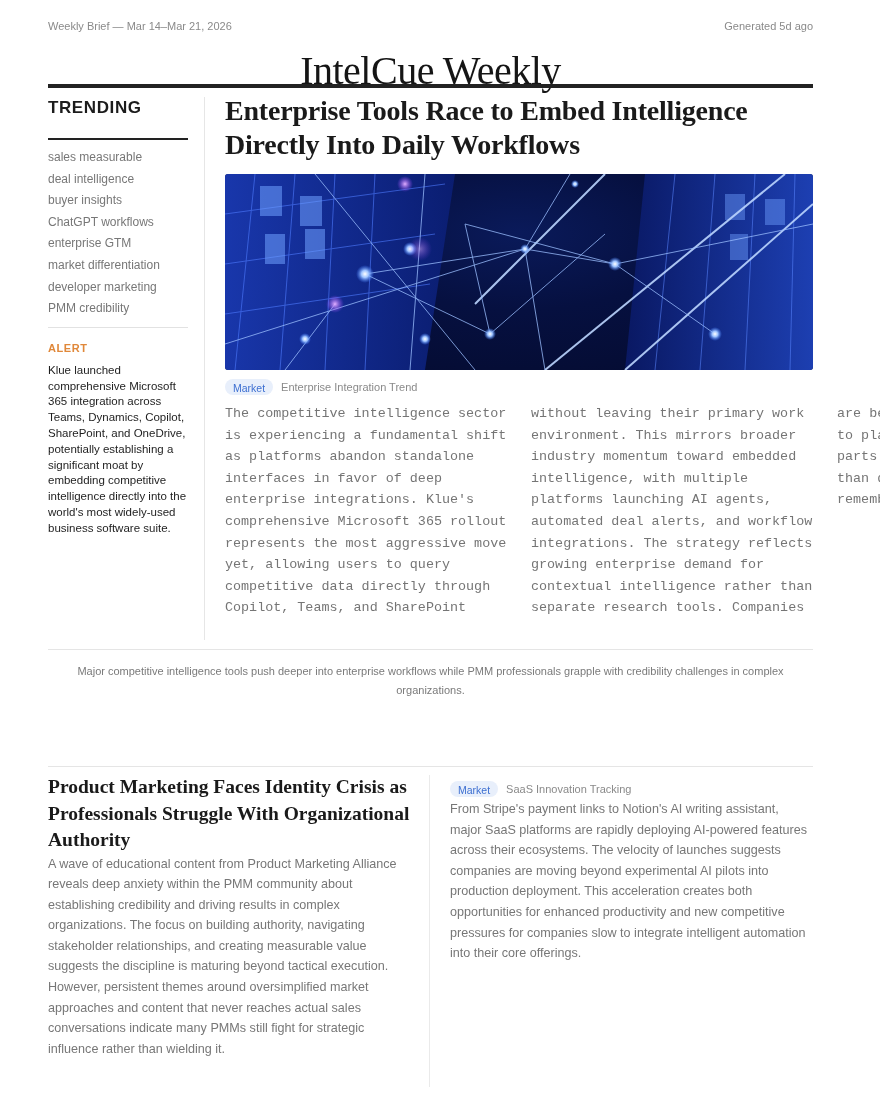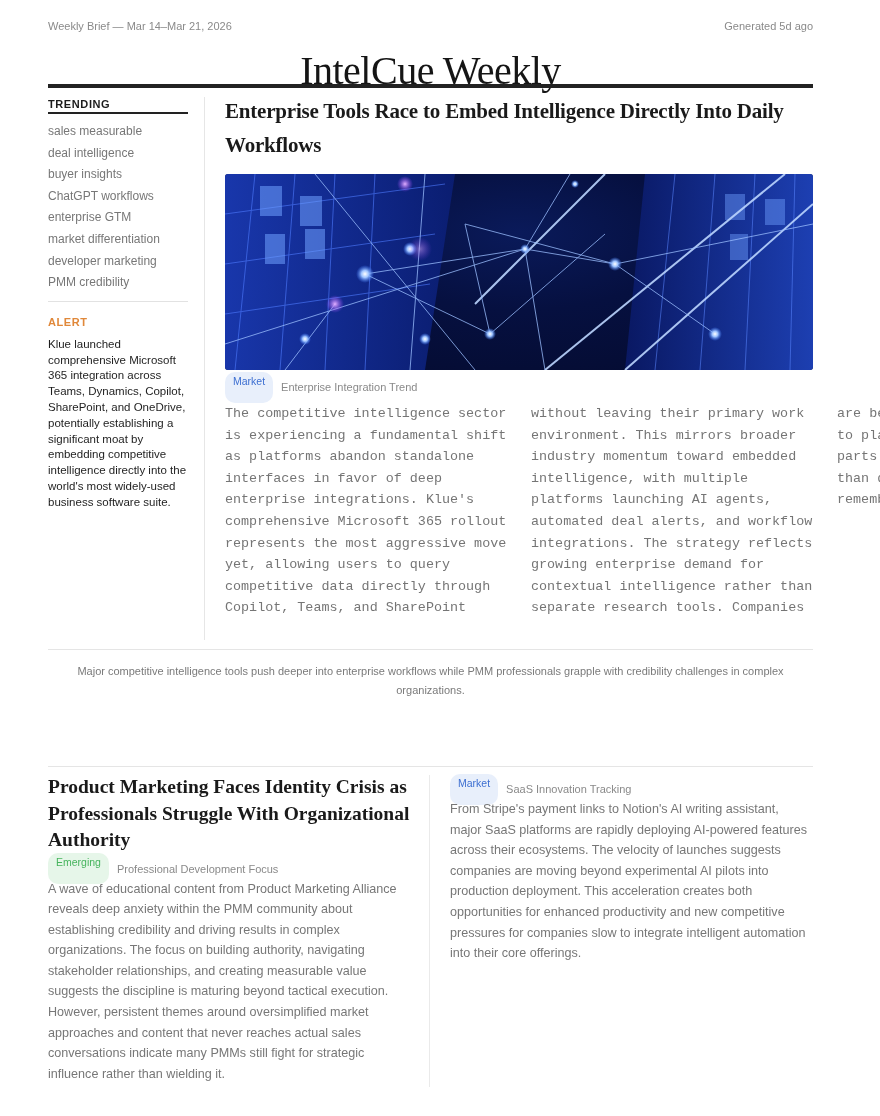--- a/index.html
+++ b/index.html
@@ -13,38 +13,38 @@
     .topbar .left { position: absolute; left: 0; top: 0; }
     .topbar .right { position: absolute; right: 0; top: 0; }
 
     .masthead { position: absolute; left: 0; top: 48px; width: 765px; text-align: center;
       font-family: "Liberation Serif", serif; font-size: 40px; color: #151515; letter-spacing: -0.5px;
       line-height: 46px; }
     .masthead-rule { position: absolute; left: 0; top: 84px; width: 765px; height: 4px; background: #222; }
 
     
     .sidebar { position: absolute; left: 0; top: 98px; width: 140px; }
-    .sb-head { font-family: "Liberation Sans", sans-serif; font-size: 11px; font-weight: bold; letter-spacing: 0.6px;
-      color: #1c1c1c; padding-bottom: 2px; border-bottom: 2px solid #222; }
+    .sb-head { font-family: "Liberation Sans", sans-serif; font-size: 17px; font-weight: bold; letter-spacing: 0.6px;
+      color: #1c1c1c; padding-bottom: 20px; border-bottom: 2px solid #222; }
     .trend-list { list-style: none; margin-top: 8px; }
     .trend-list li { font-family: "Liberation Sans", sans-serif; font-size: 12px; color: #777; height: 21.6px; line-height: 18px; cursor: pointer; }
     .sb-divider { margin-top: 6px; height: 1px; background: #e2e2e2; }
     .alert-head { margin-top: 14px; font-family: "Liberation Sans", sans-serif; font-size: 11px; font-weight: bold;
       letter-spacing: 0.6px; color: #e0883a; }
     .alert-body { margin-top: 9px; font-family: "Liberation Sans", sans-serif; font-size: 11.5px; line-height: 15.8px; color: #1e1e1e; }
     .vrule { position: absolute; left: 156px; top: 97px; width: 1px; height: 543px; background: #e6e6e6; }
 
     
     .lead { position: absolute; left: 177px; top: 94px; width: 588px; }
-    .lead-title { font-family: "Liberation Serif", serif; font-size: 21px; line-height: 34px; color: #1a1a1a; font-weight: bold; letter-spacing: -0.2px; }
+    .lead-title { font-family: "Liberation Serif", serif; font-size: 28px; line-height: 34px; color: #1a1a1a; font-weight: bold; letter-spacing: -0.2px; }
     .hero { margin-top: 12px; width: 588px; height: 196px; border-radius: 3px; overflow: hidden; position: relative;
       background: radial-gradient(ellipse at 50% 30%, #0a1a5a 0%, #061040 40%, #040a2c 100%); }
     .hero svg { position: absolute; left: 0; top: 0; }
     .meta { display: flex; align-items: center; margin-top: 7px; height: 20px; }
-    .pill { display: inline-block; height: 31px; line-height: 19px; padding: 0 8px; border-radius: 10px;
+    .pill { display: inline-block; height: 16px; line-height: 19px; padding: 0 8px; border-radius: 10px;
       font-family: "Liberation Sans", sans-serif; font-size: 10.5px; }
     .pill.market { background: #e8effb; color: #3d6fd1; }
     .pill.emerging { background: #e6f6e9; color: #46b45d; }
     .meta-label { margin-left: 8px; font-family: "Liberation Sans", sans-serif; font-size: 11px; color: #8a8a8a; }
     .lead-body { margin-top: 6px; column-count: 2; column-gap: 24px; font-family: Liberation Mono, monospace;
       font-size: 13.4px; line-height: 21.6px; color: #757575; height: 236px; }
 
     
     .band-rule-top { position: absolute; left: 0; top: 649px; width: 765px; height: 1px; background: #e5e5e5; }
     .band { position: absolute; left: 0; top: 656px; width: 765px; text-align: center; }
@@ -191,24 +191,20 @@
   </article>
 
   <div class="band-rule-top"></div>
   <section class="band">
     <p class="band-sub">Major competitive intelligence tools push deeper into enterprise workflows while PMM professionals grapple with credibility challenges in complex organizations.</p>
   </section>
   <div class="band-rule-bot"></div>
 
   <article class="story left">
     <h3 class="story-title">Product Marketing Faces Identity Crisis as Professionals Struggle With Organizational Authority</h3>
-    <div class="meta">
-      <span class="pill emerging">Emerging</span>
-      <span class="meta-label">Professional Development Focus</span>
-    </div>
     <p class="story-body">A wave of educational content from Product Marketing Alliance reveals deep anxiety within the PMM community about establishing credibility and driving results in complex organizations. The focus on building authority, navigating stakeholder relationships, and creating measurable value suggests the discipline is maturing beyond tactical execution. However, persistent themes around oversimplified market approaches and content that never reaches actual sales conversations indicate many PMMs still fight for strategic influence rather than wielding it.</p>
   </article>
 
   <div class="col-rule"></div>
 
   <article class="story right">
     <div class="meta">
       <span class="pill market">Market</span>
       <span class="meta-label">SaaS Innovation Tracking</span>
     </div>

